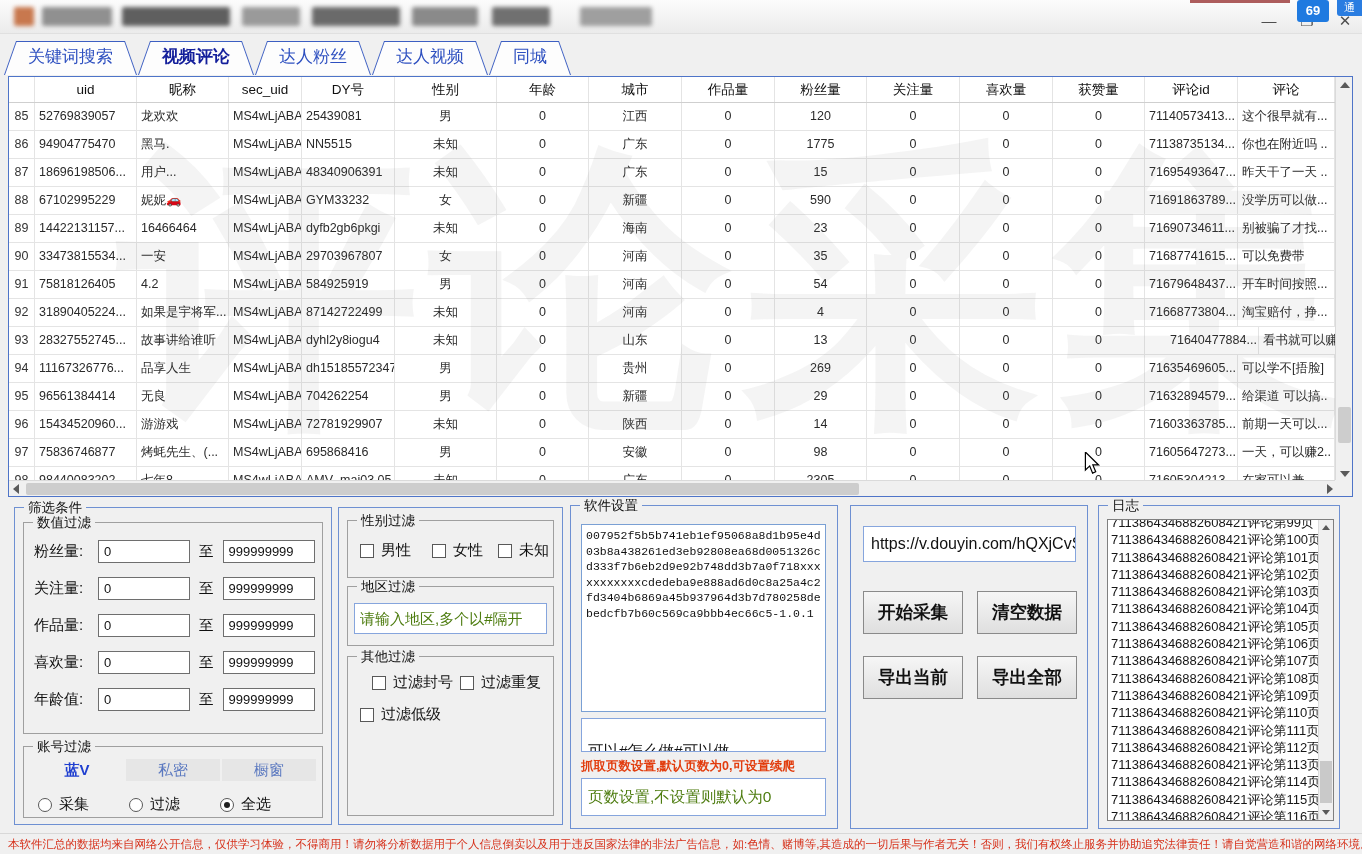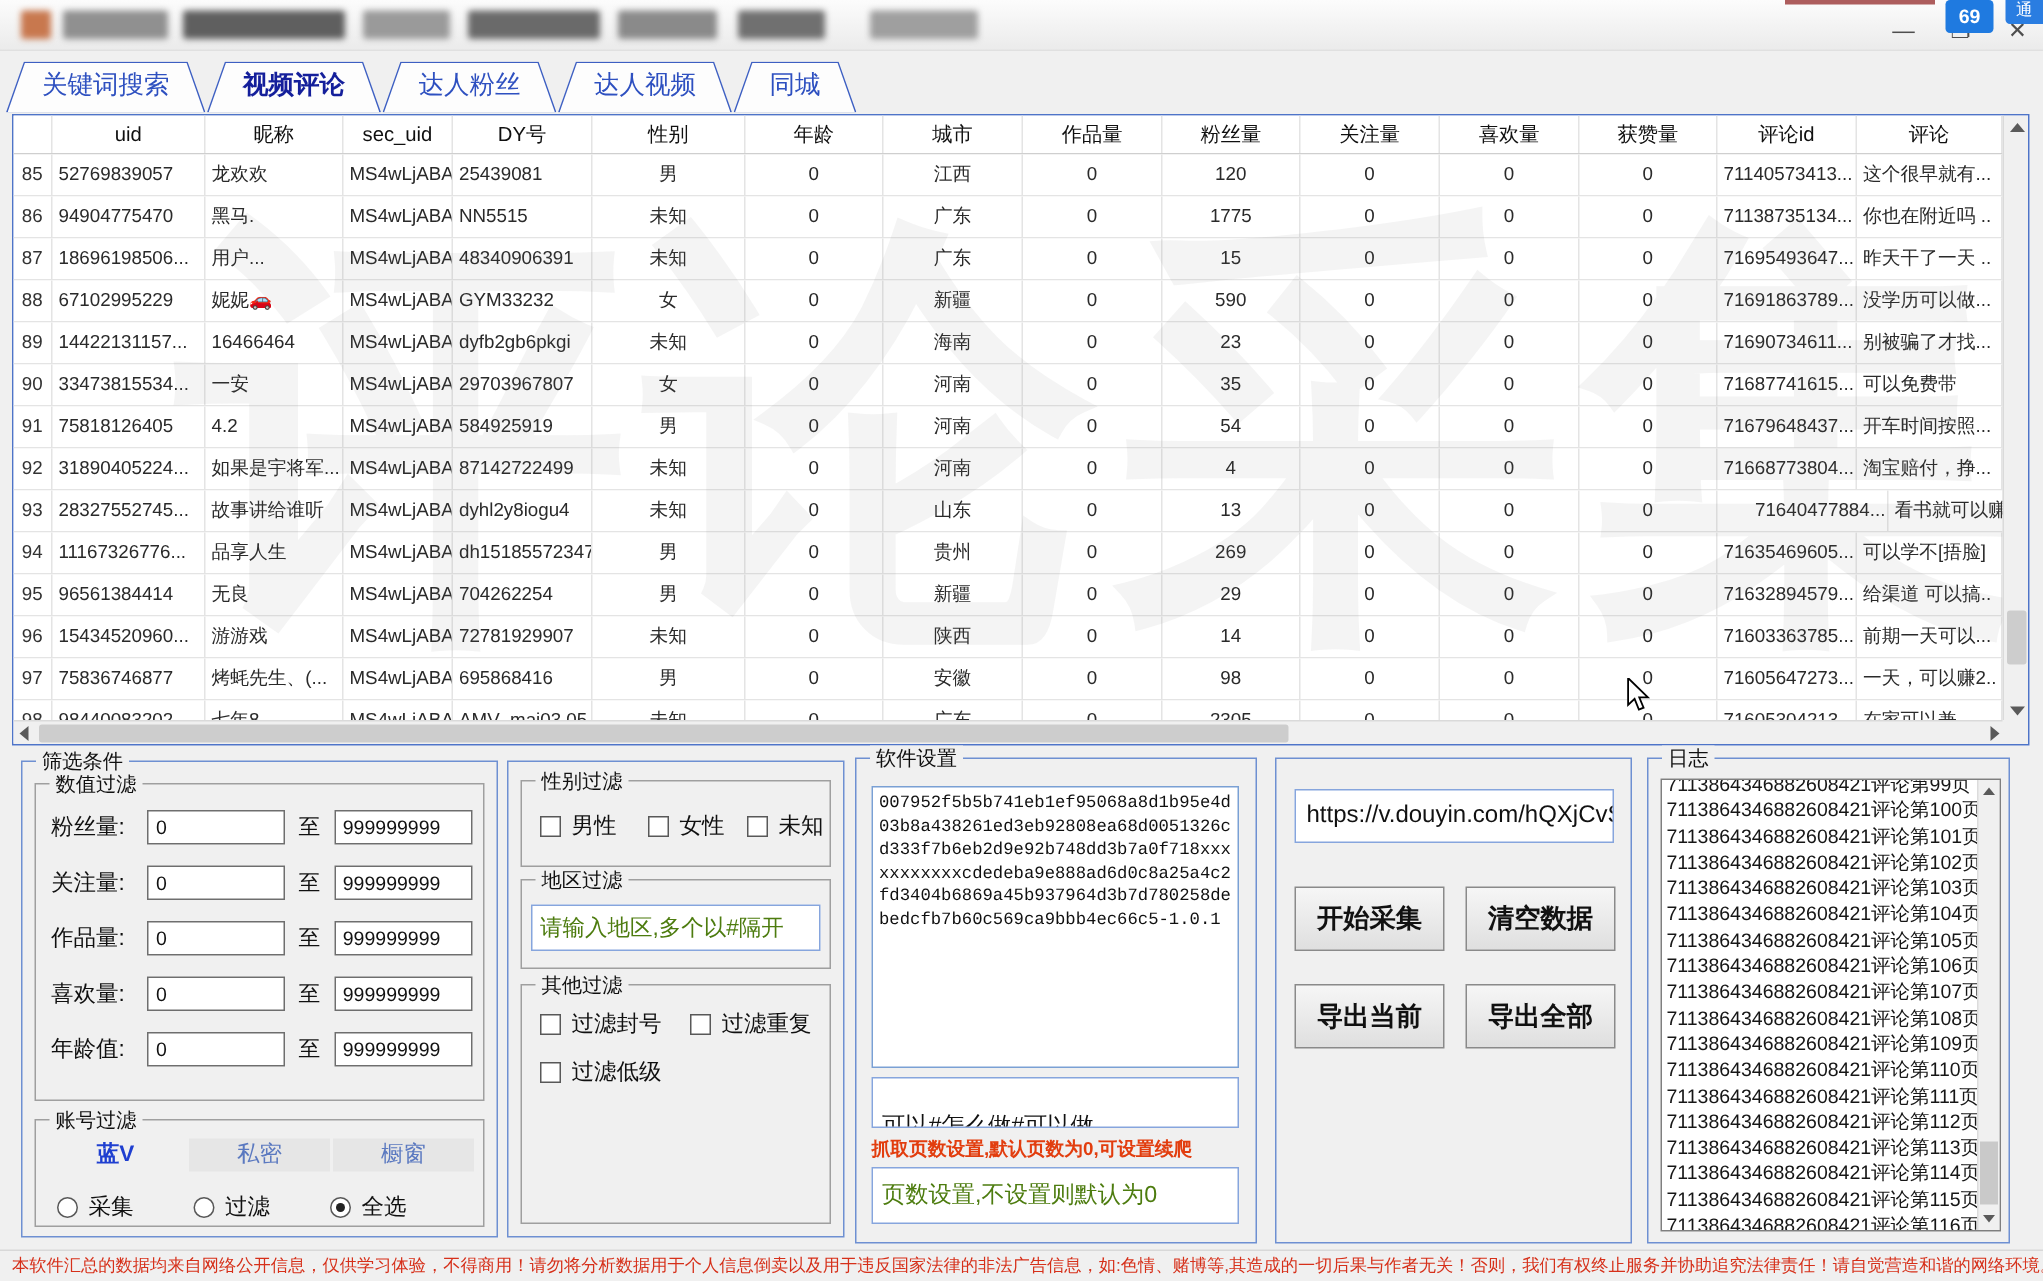--- a/index.html
+++ b/index.html
@@ -495,21 +495,21 @@
     </div>
   </div>
 
   <div class="groupbox" style="left:8px;top:78px;width:207px;height:60px;">
     <span class="gb-label">地区过滤</span>
     <div class="text-input placeholder" style="position:absolute;left:6px;top:16px;width:193px;height:31px;font-size:15px;line-height:29px;padding:0 5px;">请输入地区,多个以#隔开</div>
   </div>
 
   <div class="groupbox" style="left:8px;top:148px;width:207px;height:160px;">
     <span class="gb-label">其他过滤</span>
-    <div class="check-item" style="left:12px;top:16px;">
+    <div class="check-item" style="left:24px;top:16px;">
       <span class="checkbox"></span>
       <span>过滤封号</span>
     </div>
     <div class="check-item" style="left:112px;top:16px;">
       <span class="checkbox"></span>
       <span>过滤重复</span>
     </div>
     <div class="check-item" style="left:12px;top:48px;">
       <span class="checkbox"></span>
       <span>过滤低级</span>

